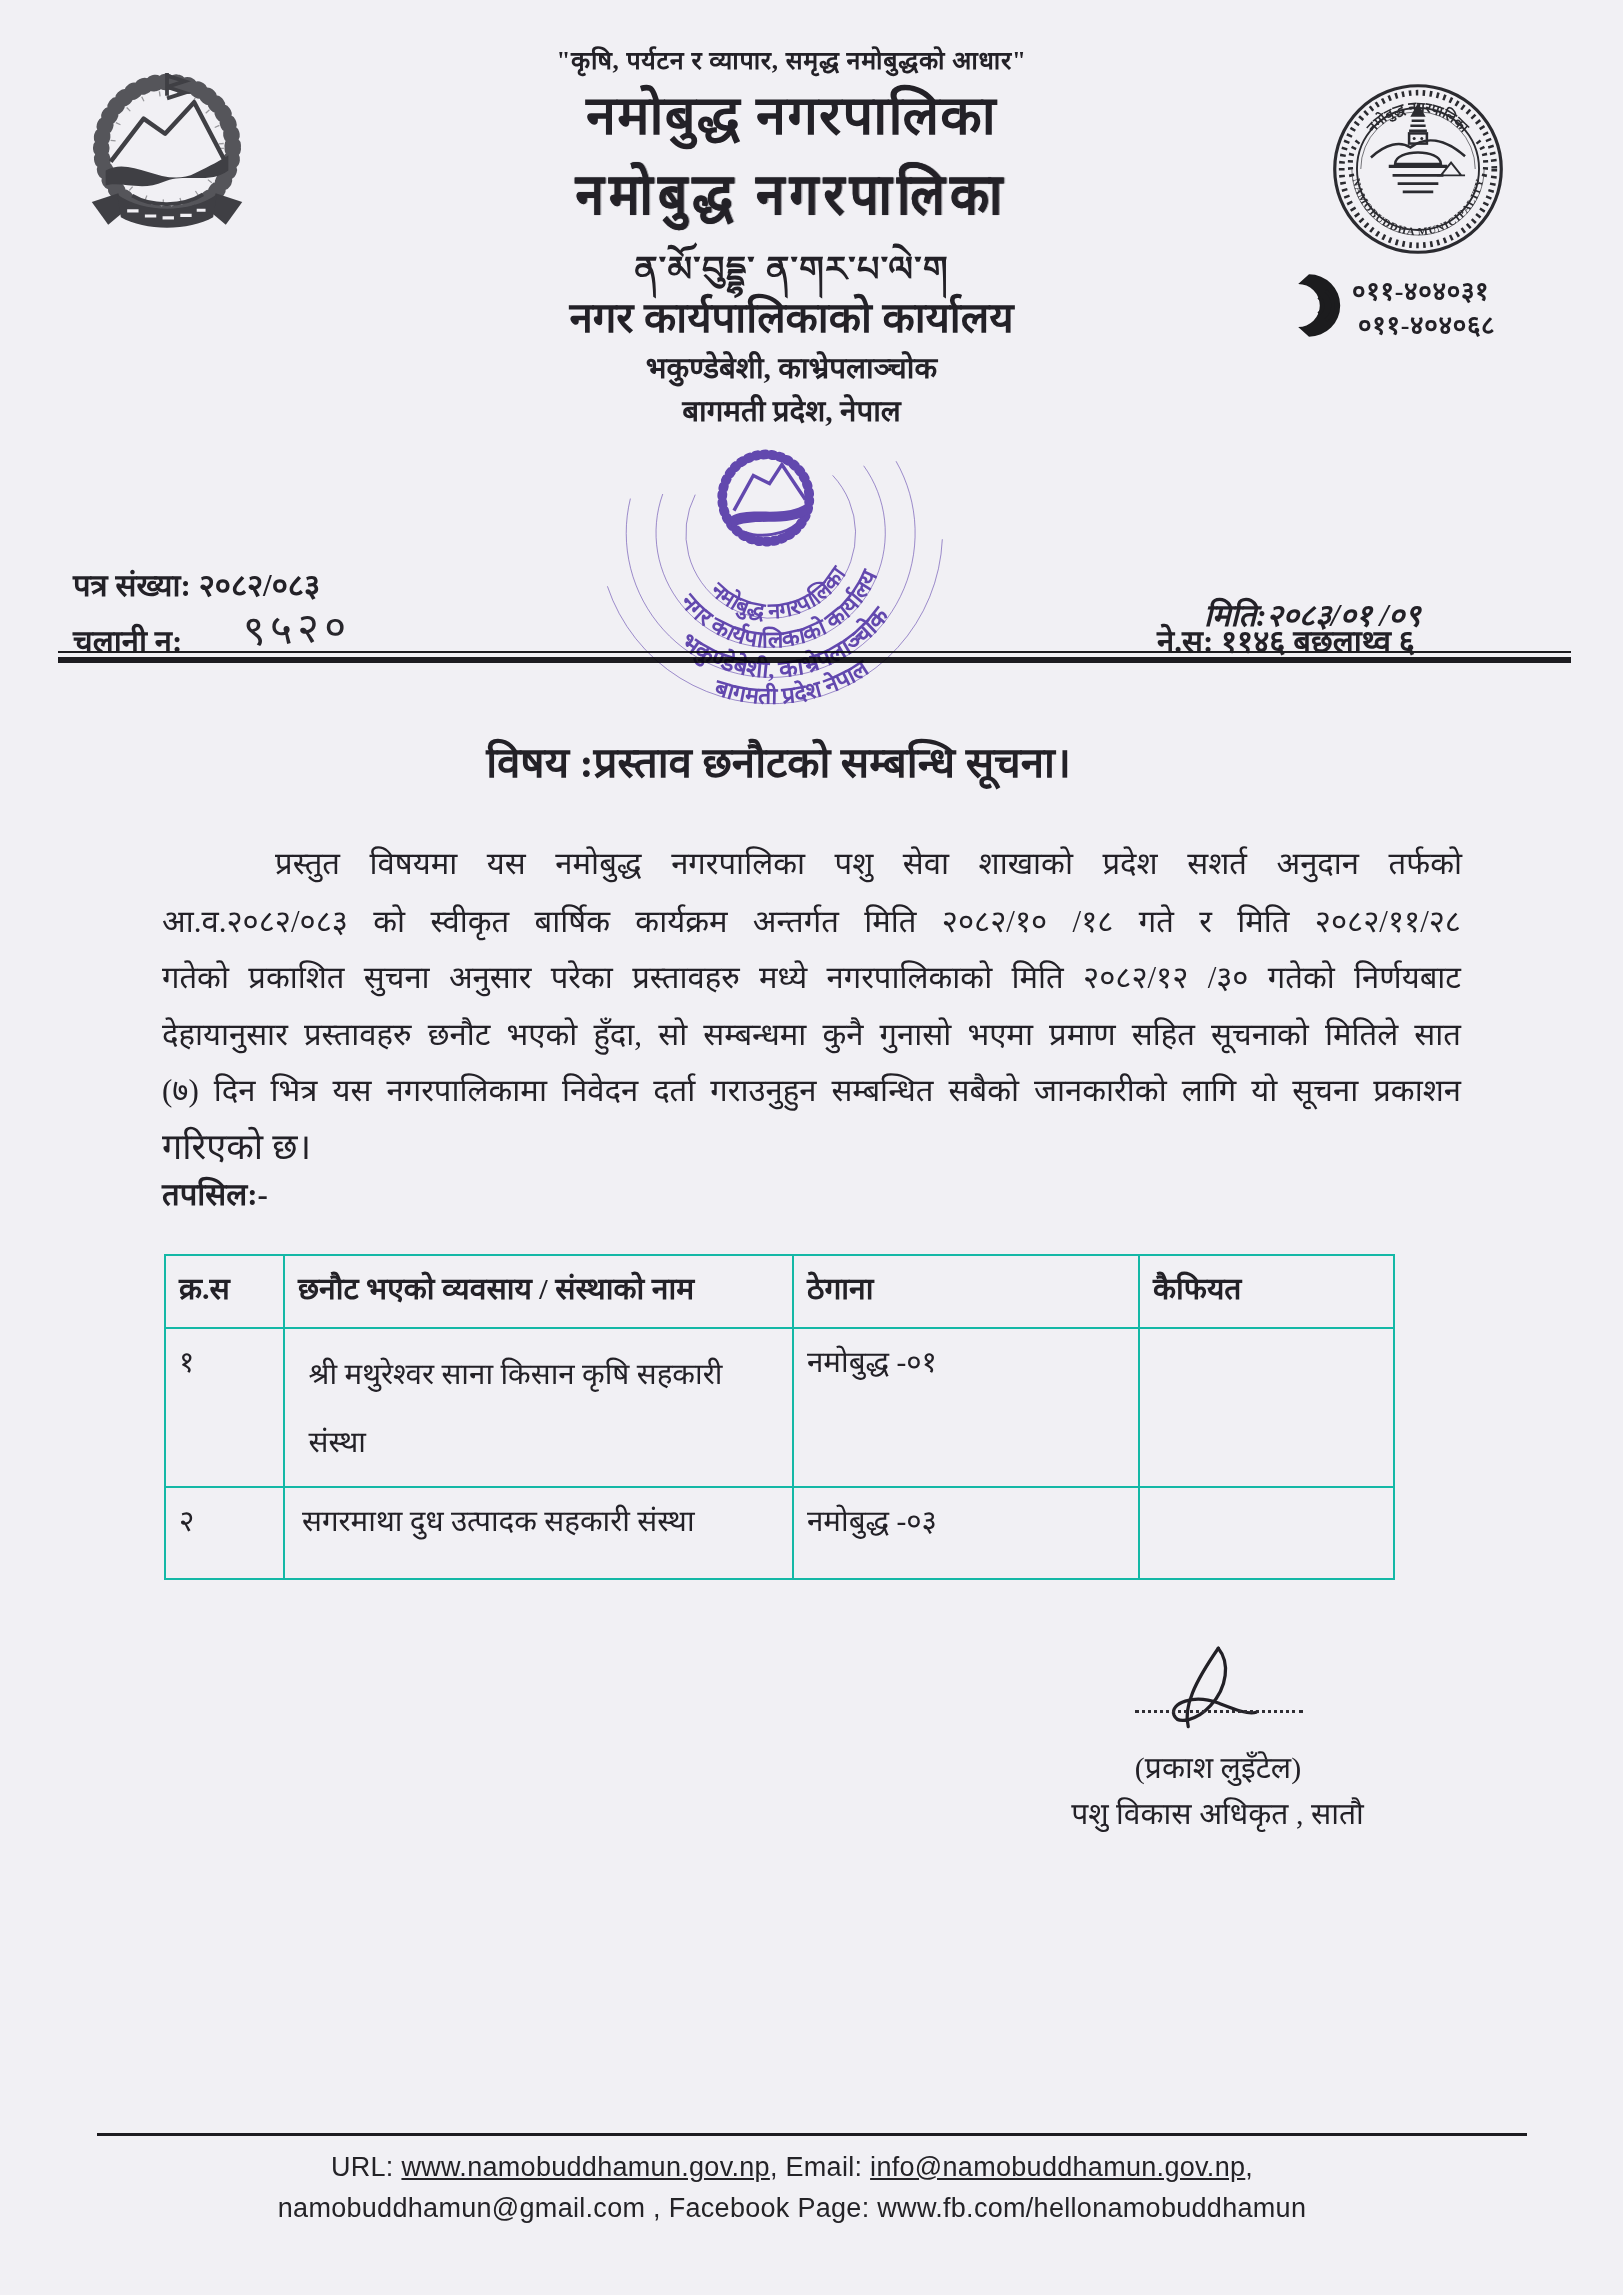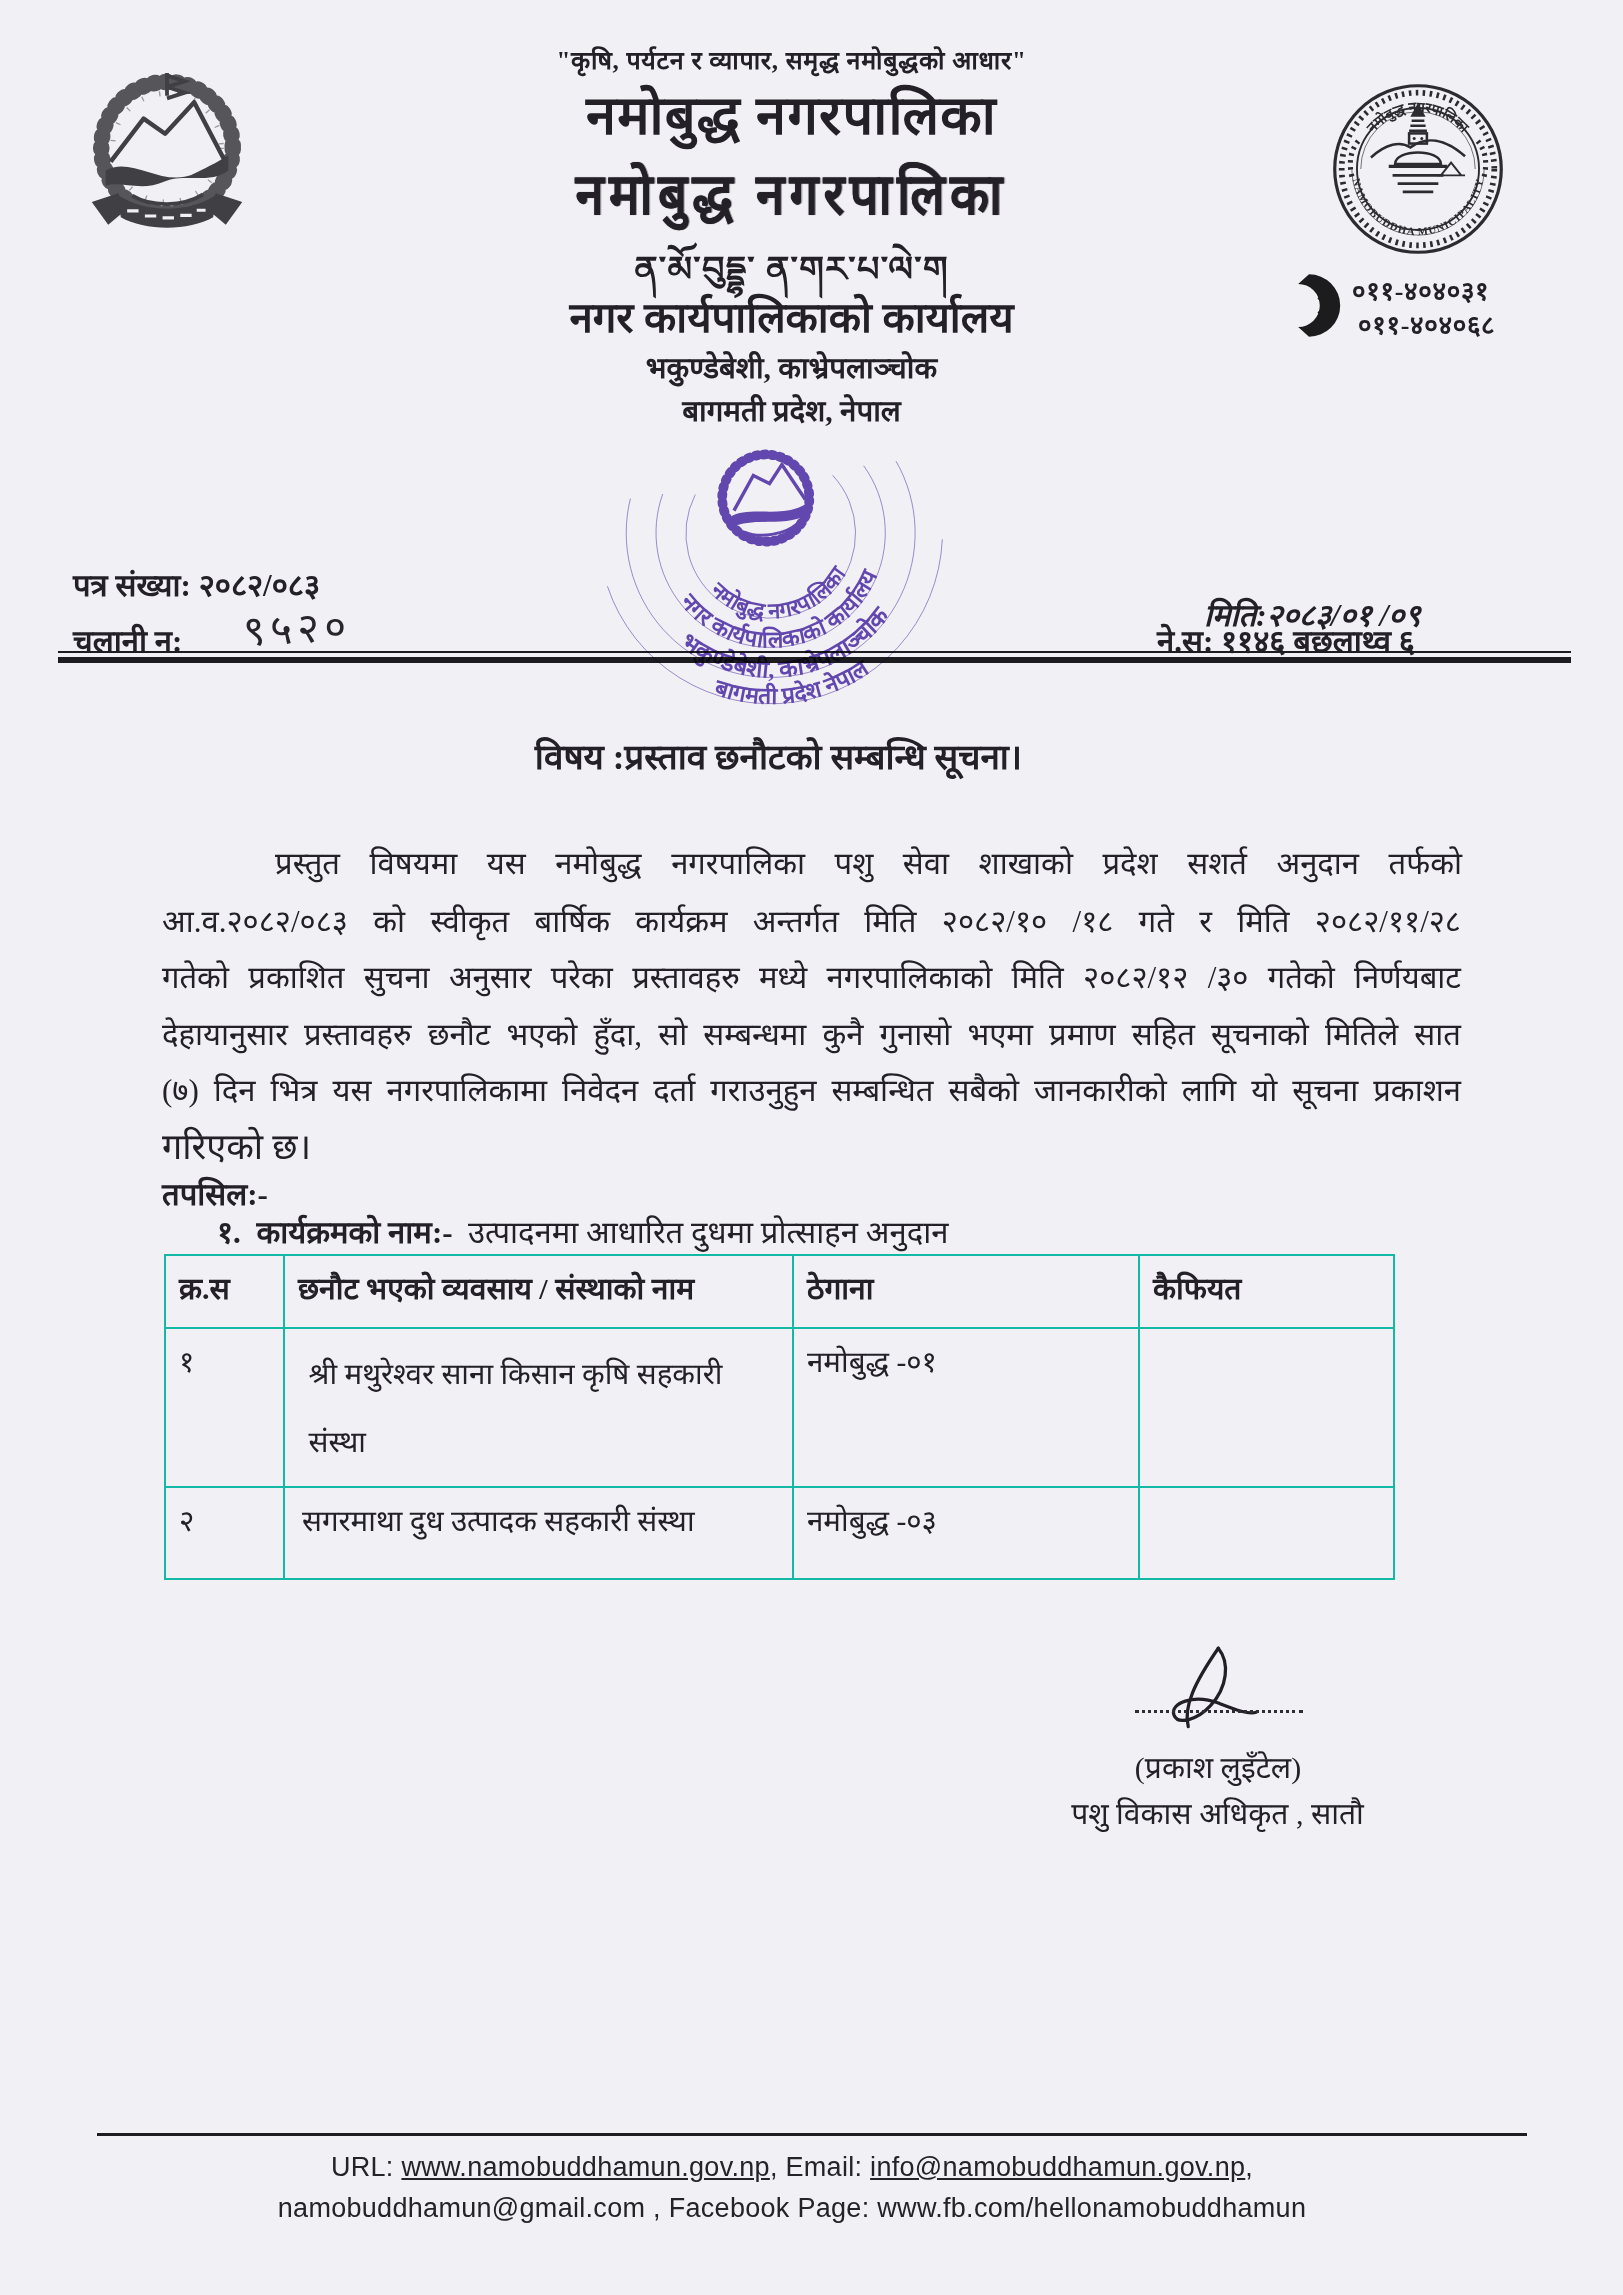--- a/index.html
+++ b/index.html
@@ -13,21 +13,21 @@
   .title-main{font-size:54px;font-weight:800;letter-spacing:1.3px;}
   .title-deco{font-size:51px;font-weight:800;letter-spacing:5.2px;transform:scaleY(1.12);
               text-shadow:0 0 0.7px #232127,1.3px 0 0 rgba(35,33,39,.35);}
   .tibetan{font-size:35px;font-weight:600;letter-spacing:1.3px;}
   .office{font-size:42px;font-weight:800;}
   .addr{font-size:29.5px;font-weight:700;}
   .phone{font-size:26px;font-weight:600;letter-spacing:0.7px;}
   .meta{font-size:31px;font-weight:700;}
   .hand{font-family:"DejaVu Sans",sans-serif;font-size:42px;font-weight:400;letter-spacing:5.2px;
         transform:rotate(-3deg);color:#28262c;}
-  .subject{font-size:35px;font-weight:600;}
+  .subject{font-size:42px;font-weight:600;}
   .bodyline{font-size:31px;line-height:39px;width:1299px;left:162px;text-align:justify;text-align-last:justify;}
   .bodyline-plain{font-size:36px;left:162px;}
   .tapasil{font-size:31px;font-weight:600;margin-top:8px;}
   .program{font-size:31px;}
   .program b{font-weight:700;}
   table.sel{position:absolute;left:164px;top:1254px;width:1229px;border-collapse:collapse;table-layout:fixed;}
   table.sel td{border:2px solid #14b8a6;vertical-align:top;padding:10.5px 13px;font-size:29.5px;}
   table.sel td.hdr{font-weight:700;font-size:30px;}
   td.tall{line-height:68px;}
   .dotted{border-bottom:3.9px dotted #2f2d33;height:0;}
@@ -140,25 +140,20 @@
 
   <div class="abs bodyline dv" style="top:844px;padding-left:113px;width:1187px;">प्रस्तुत विषयमा यस नमोबुद्ध नगरपालिका पशु सेवा शाखाको प्रदेश सशर्त अनुदान तर्फको</div>
   <div class="abs bodyline dv" style="top:902px;">आ.व.२०८२/०८३ को स्वीकृत बार्षिक कार्यक्रम अन्तर्गत मिति २०८२/१० /१८ गते  र मिति २०८२/११/२८</div>
   <div class="abs bodyline dv" style="top:958px;">गतेको प्रकाशित सुचना अनुसार परेका प्रस्तावहरु मध्ये नगरपालिकाको मिति २०८२/१२ /३०  गतेको निर्णयबाट</div>
   <div class="abs bodyline dv" style="top:1015px;">देहायानुसार प्रस्तावहरु छनौट भएको हुँदा, सो सम्बन्धमा कुनै गुनासो भएमा प्रमाण सहित सूचनाको मितिले सात</div>
   <div class="abs bodyline dv" style="top:1071px;">(७) दिन भित्र यस नगरपालिकामा निवेदन दर्ता गराउनुहुन सम्बन्धित सबैको जानकारीको लागि यो सूचना प्रकाशन</div>
   <div class="abs bodyline-plain dv" style="top:1121px;">गरिएको छ।</div>
 
   <div class="abs tapasil dv" style="left:162px;top:1164px;">तपसिल:-</div>
 
-  <div class="abs program dv" style="left:217px;top:1210px;">
-    <b>१.</b>&nbsp;
-    <b>कार्यक्रमको नाम:-</b>&nbsp;
-    <span>उत्पादनमा आधारित दुधमा प्रोत्साहन अनुदान</span>
-  </div>
 
   <table class="sel dv">
     <colgroup>
         <col style="width:119px">
         <col style="width:509px">
         <col style="width:346px">
         <col style="width:255px">
       </colgroup>
     <tbody>
         <tr style="height:73px">

